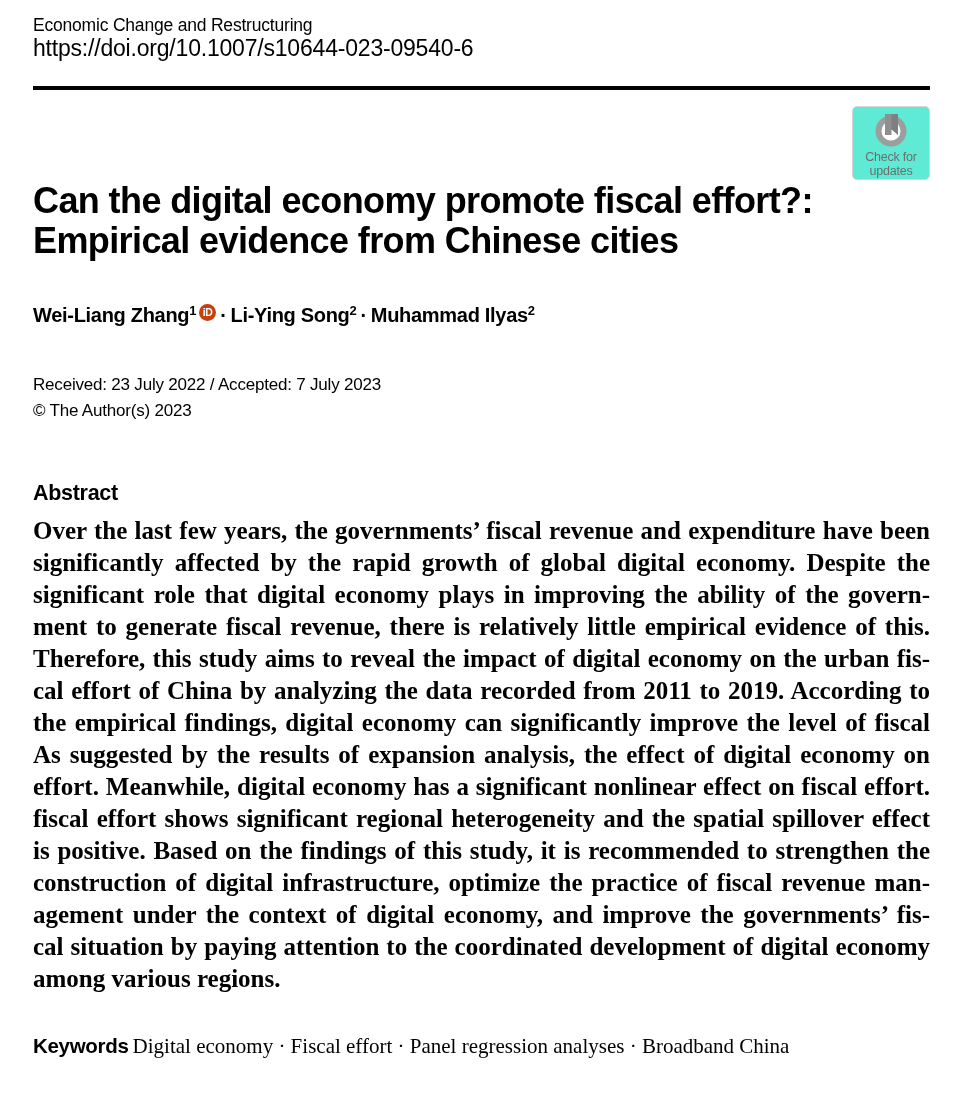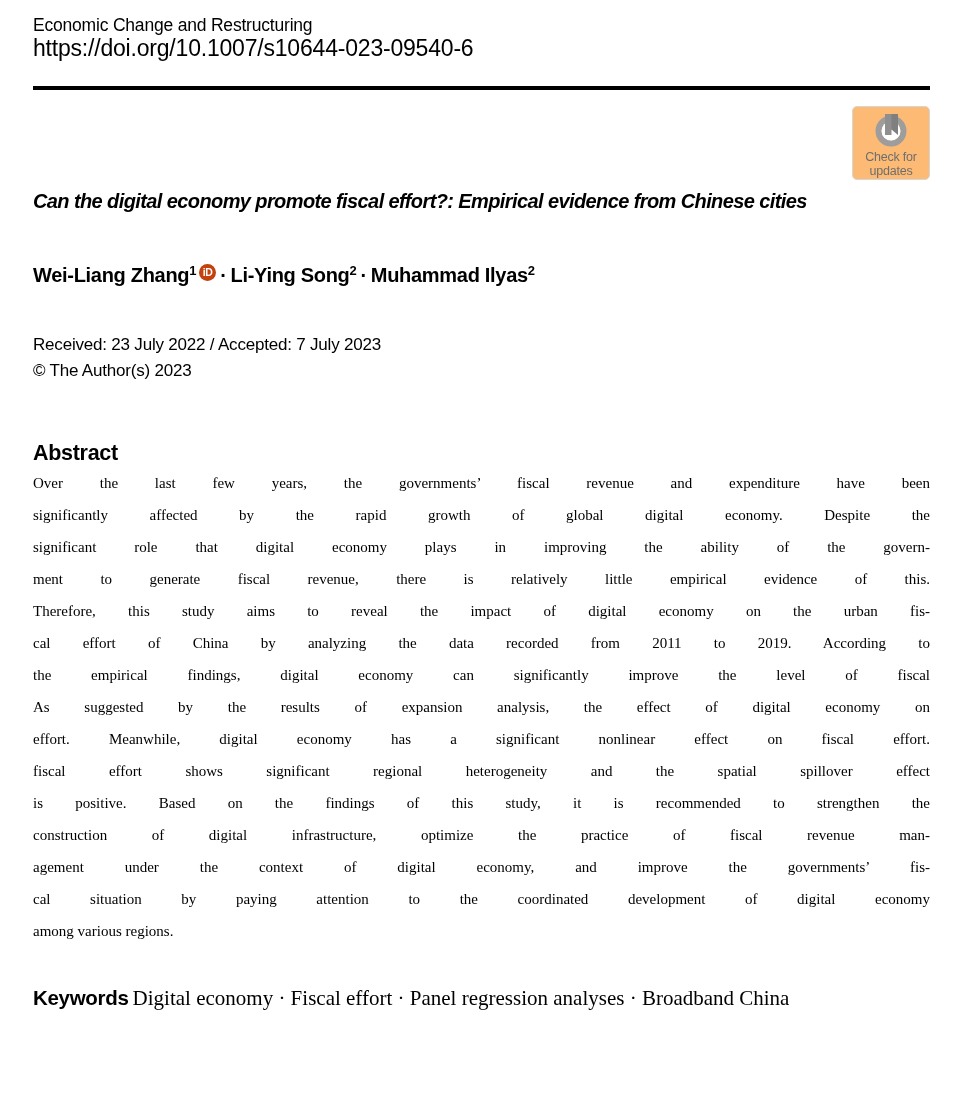--- a/index.html
+++ b/index.html
@@ -40,44 +40,43 @@
     margin: 26px 0 0 0;
   }
   
   .badge {
     position: absolute;
     top: 106px;
     right: 31px;
     width: 78px;
     height: 74px;
     box-sizing: border-box;
-    background: #fdba74;
+    background: #5eead4;
     border: 1px solid #d6d6d6;
     border-radius: 5px;
     text-align: center;
     padding-top: 2px;
     cursor: pointer;
   }
   .badge svg { display: inline-block; }
   .badge-text {
     font-size: 12.5px;
     line-height: 13.5px;
     color: #6e6e6e;
     margin-top: -2px;
     letter-spacing: -0.2px;
   }
   
   .article-title {
     margin: 91px 0 0 0;
     max-width: 870px;
-    font-size: 20px;
+    font-size: 36px;
     line-height: 40px;
     font-weight: 700;
     letter-spacing: -0.6px;
-    font-style: italic;
   }
   .authors {
     margin-top: 40px;
     font-size: 20px;
     line-height: 28px;
     font-weight: 700;
     letter-spacing: -0.3px;
   }
   .authors sup {
     font-size: 13px;
@@ -111,24 +110,25 @@
   }
   
   .abstract-heading {
     margin: 55px 0 0 0;
     font-size: 21.5px;
     line-height: 28px;
     font-weight: 700;
     letter-spacing: -0.3px;
   }
   .abstract-body {
-    margin-top: 0;
+    margin-top: 8px;
     font-family: "Liberation Serif", serif;
-    font-size: 15px;
+    font-size: 25px;
     width: 897px;
+    font-weight: bold;
   }
   .abs-line {
     line-height: 32px;
     text-align: justify;
     text-align-last: justify;
     white-space: normal;
   }
   .abs-line.last {
     text-align: left;
     text-align-last: left;

